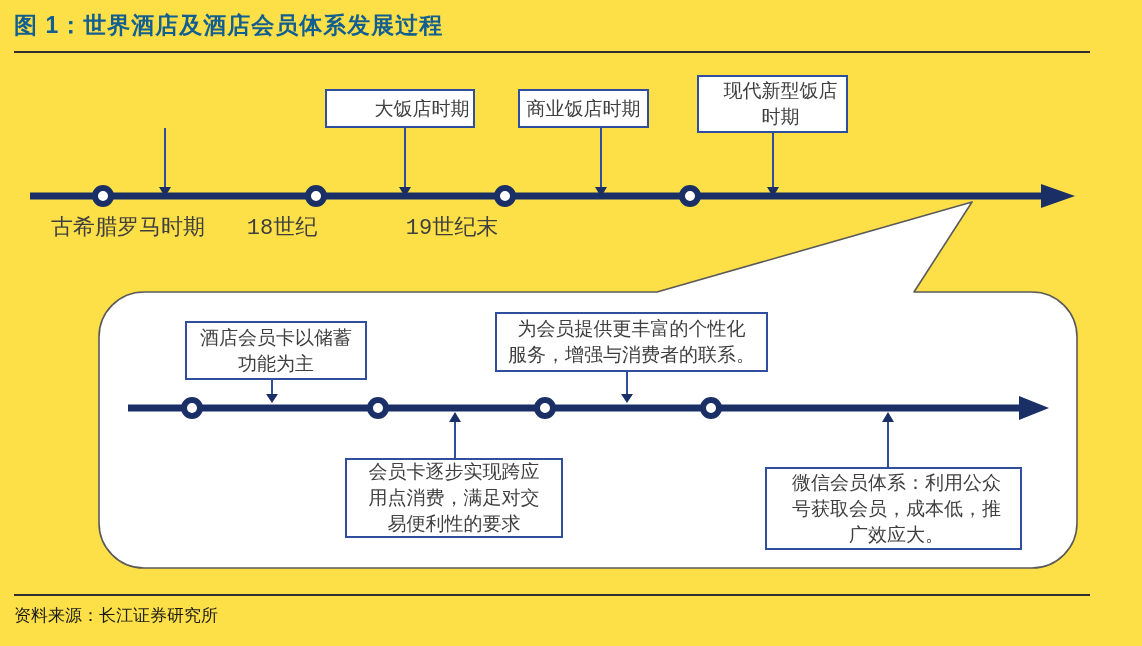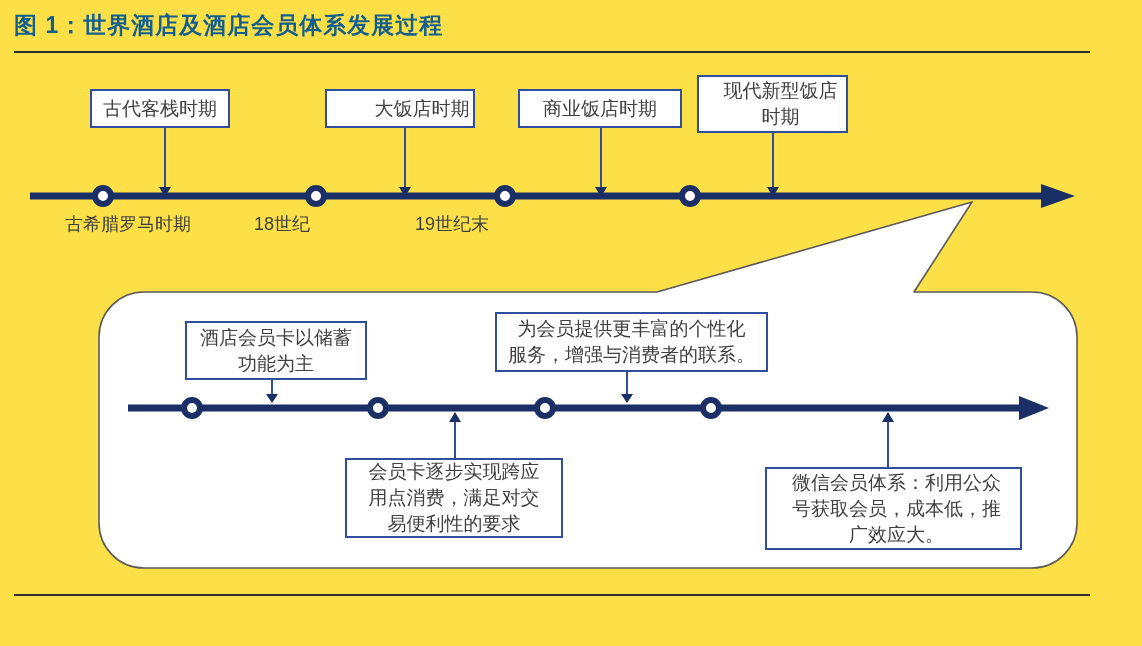--- a/index.html
+++ b/index.html
@@ -18,21 +18,21 @@
   .diagram-svg{position:absolute;left:0;top:0;width:1142px;height:646px;}
   .bubble{fill:#fff;stroke:var(--outline-gray);stroke-width:1.6;stroke-linejoin:round;}
   .tl-line{stroke:var(--navy);stroke-width:7;fill:none;}
   .tl-head{fill:var(--navy);stroke:none;}
   .tl-ring{fill:#fff;stroke:var(--navy);stroke-width:6;}
   .conn{stroke:var(--conn-blue);stroke-width:2;fill:none;}
   .conn-head{fill:var(--navy);stroke:none;}
   .era-box,.callout-box{position:absolute;display:flex;align-items:center;justify-content:center;
     background:#fff;border:2px solid var(--conn-blue);color:var(--text-dark);
     font-size:19px;line-height:26px;text-align:center;white-space:pre-line;}
-  .milestone{position:absolute;transform:translateX(-50%);font-size:18px;color:var(--text-dark);white-space:nowrap;}
+  .milestone{position:absolute;transform:translateX(-50%);font-size:22px;color:var(--text-dark);white-space:nowrap;font-family:Liberation Mono, monospace;}
   .source-rule{position:absolute;left:14px;top:594px;width:1076px;height:2px;background:var(--divider-dark);}
   .source-text{position:absolute;left:14px;top:604px;font-size:17px;color:#1A1A1A;}
 </style>
 </head>
 <body>
 
 <div class="canvas">
 
   <div class="fig-title">图 1：世界酒店及酒店会员体系发展过程</div>
   <div class="title-rule"></div>
@@ -69,36 +69,36 @@
       <polygon class="conn-head" points="449,422 461,422 455,412"></polygon>
       <line class="conn" x1="888" y1="467" x2="888" y2="421"></line>
       <polygon class="conn-head" points="882,422 894,422 888,412"></polygon>
       <circle class="tl-ring" cx="192" cy="408" r="8"></circle>
       <circle class="tl-ring" cx="378" cy="408" r="8"></circle>
       <circle class="tl-ring" cx="545" cy="408" r="8"></circle>
       <circle class="tl-ring" cx="711" cy="408" r="8"></circle>
     </g>
   </svg>
 
-  <div class="era-box" style="left:90px;top:89px;width:140px;height:39px;">古代客栈时期</div>
   <div class="era-box" style="left:325px;top:89px;width:150px;height:39px;padding-left:44px;">大饭店时期</div>
-  <div class="era-box" style="left:518px;top:89px;width:164px;height:39px;">商业饭店时期</div>
+  <div class="era-box" style="left:518px;top:89px;width:131px;height:39px;">商业饭店时期</div>
   <div class="era-box" style="left:697px;top:75px;width:151px;height:58px;padding-left:16px;">现代新型饭店
 时期</div>
 
   <div class="milestone" style="left:128px;top:212px;">古希腊罗马时期</div>
   <div class="milestone" style="left:282px;top:212px;">18世纪</div>
   <div class="milestone" style="left:452px;top:212px;">19世纪末</div>
 
   <div class="callout-box" style="left:185px;top:313px;width:182px;height:59px;margin-top:8px;">酒店会员卡以储蓄
 功能为主</div>
   <div class="callout-box" style="left:495px;top:312px;width:273px;height:60px;">为会员提供更丰富的个性化
 服务，增强与消费者的联系。</div>
   <div class="callout-box" style="left:345px;top:458px;width:218px;height:80px;">会员卡逐步实现跨应
 用点消费，满足对交
 易便利性的要求</div>
   <div class="callout-box" style="left:765px;top:467px;width:257px;height:83px;padding-left:6px;">微信会员体系：利用公众
 号获取会员，成本低，推
 广效应大。</div>
 
   <div class="source-rule"></div>
+  <div class="source-text">资料来源：长江证券研究所</div>
 
 </div>
 
 </body></html>

